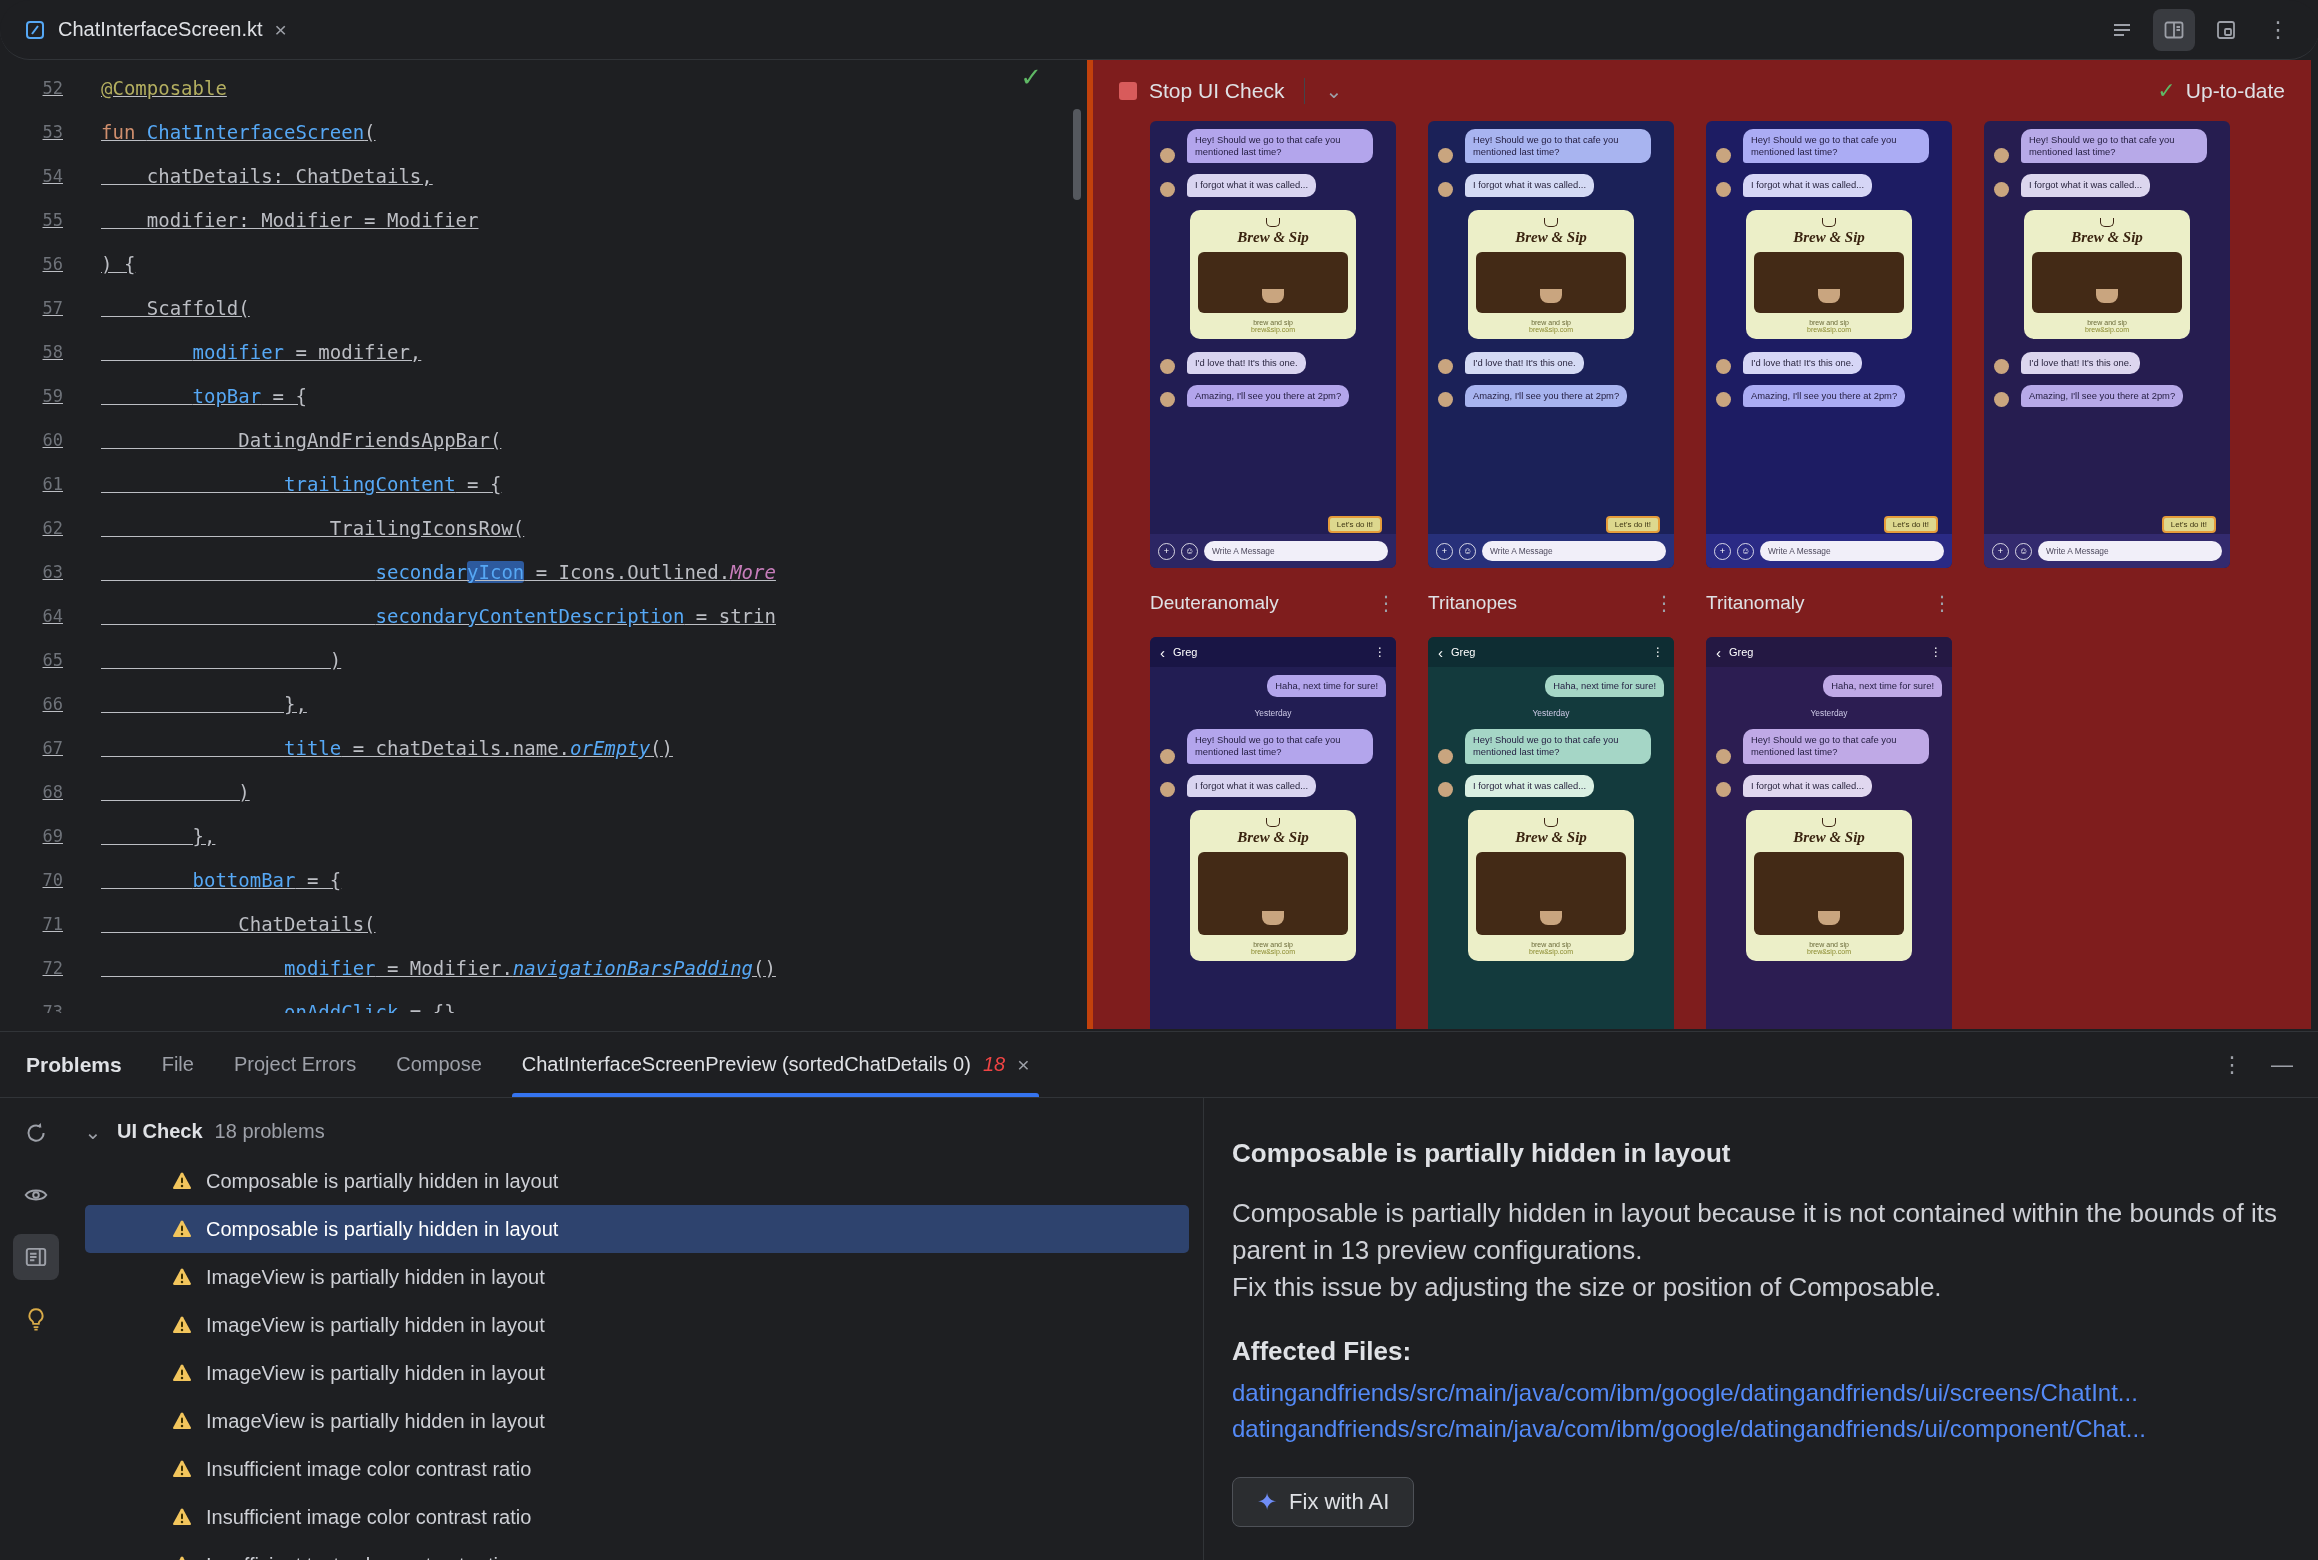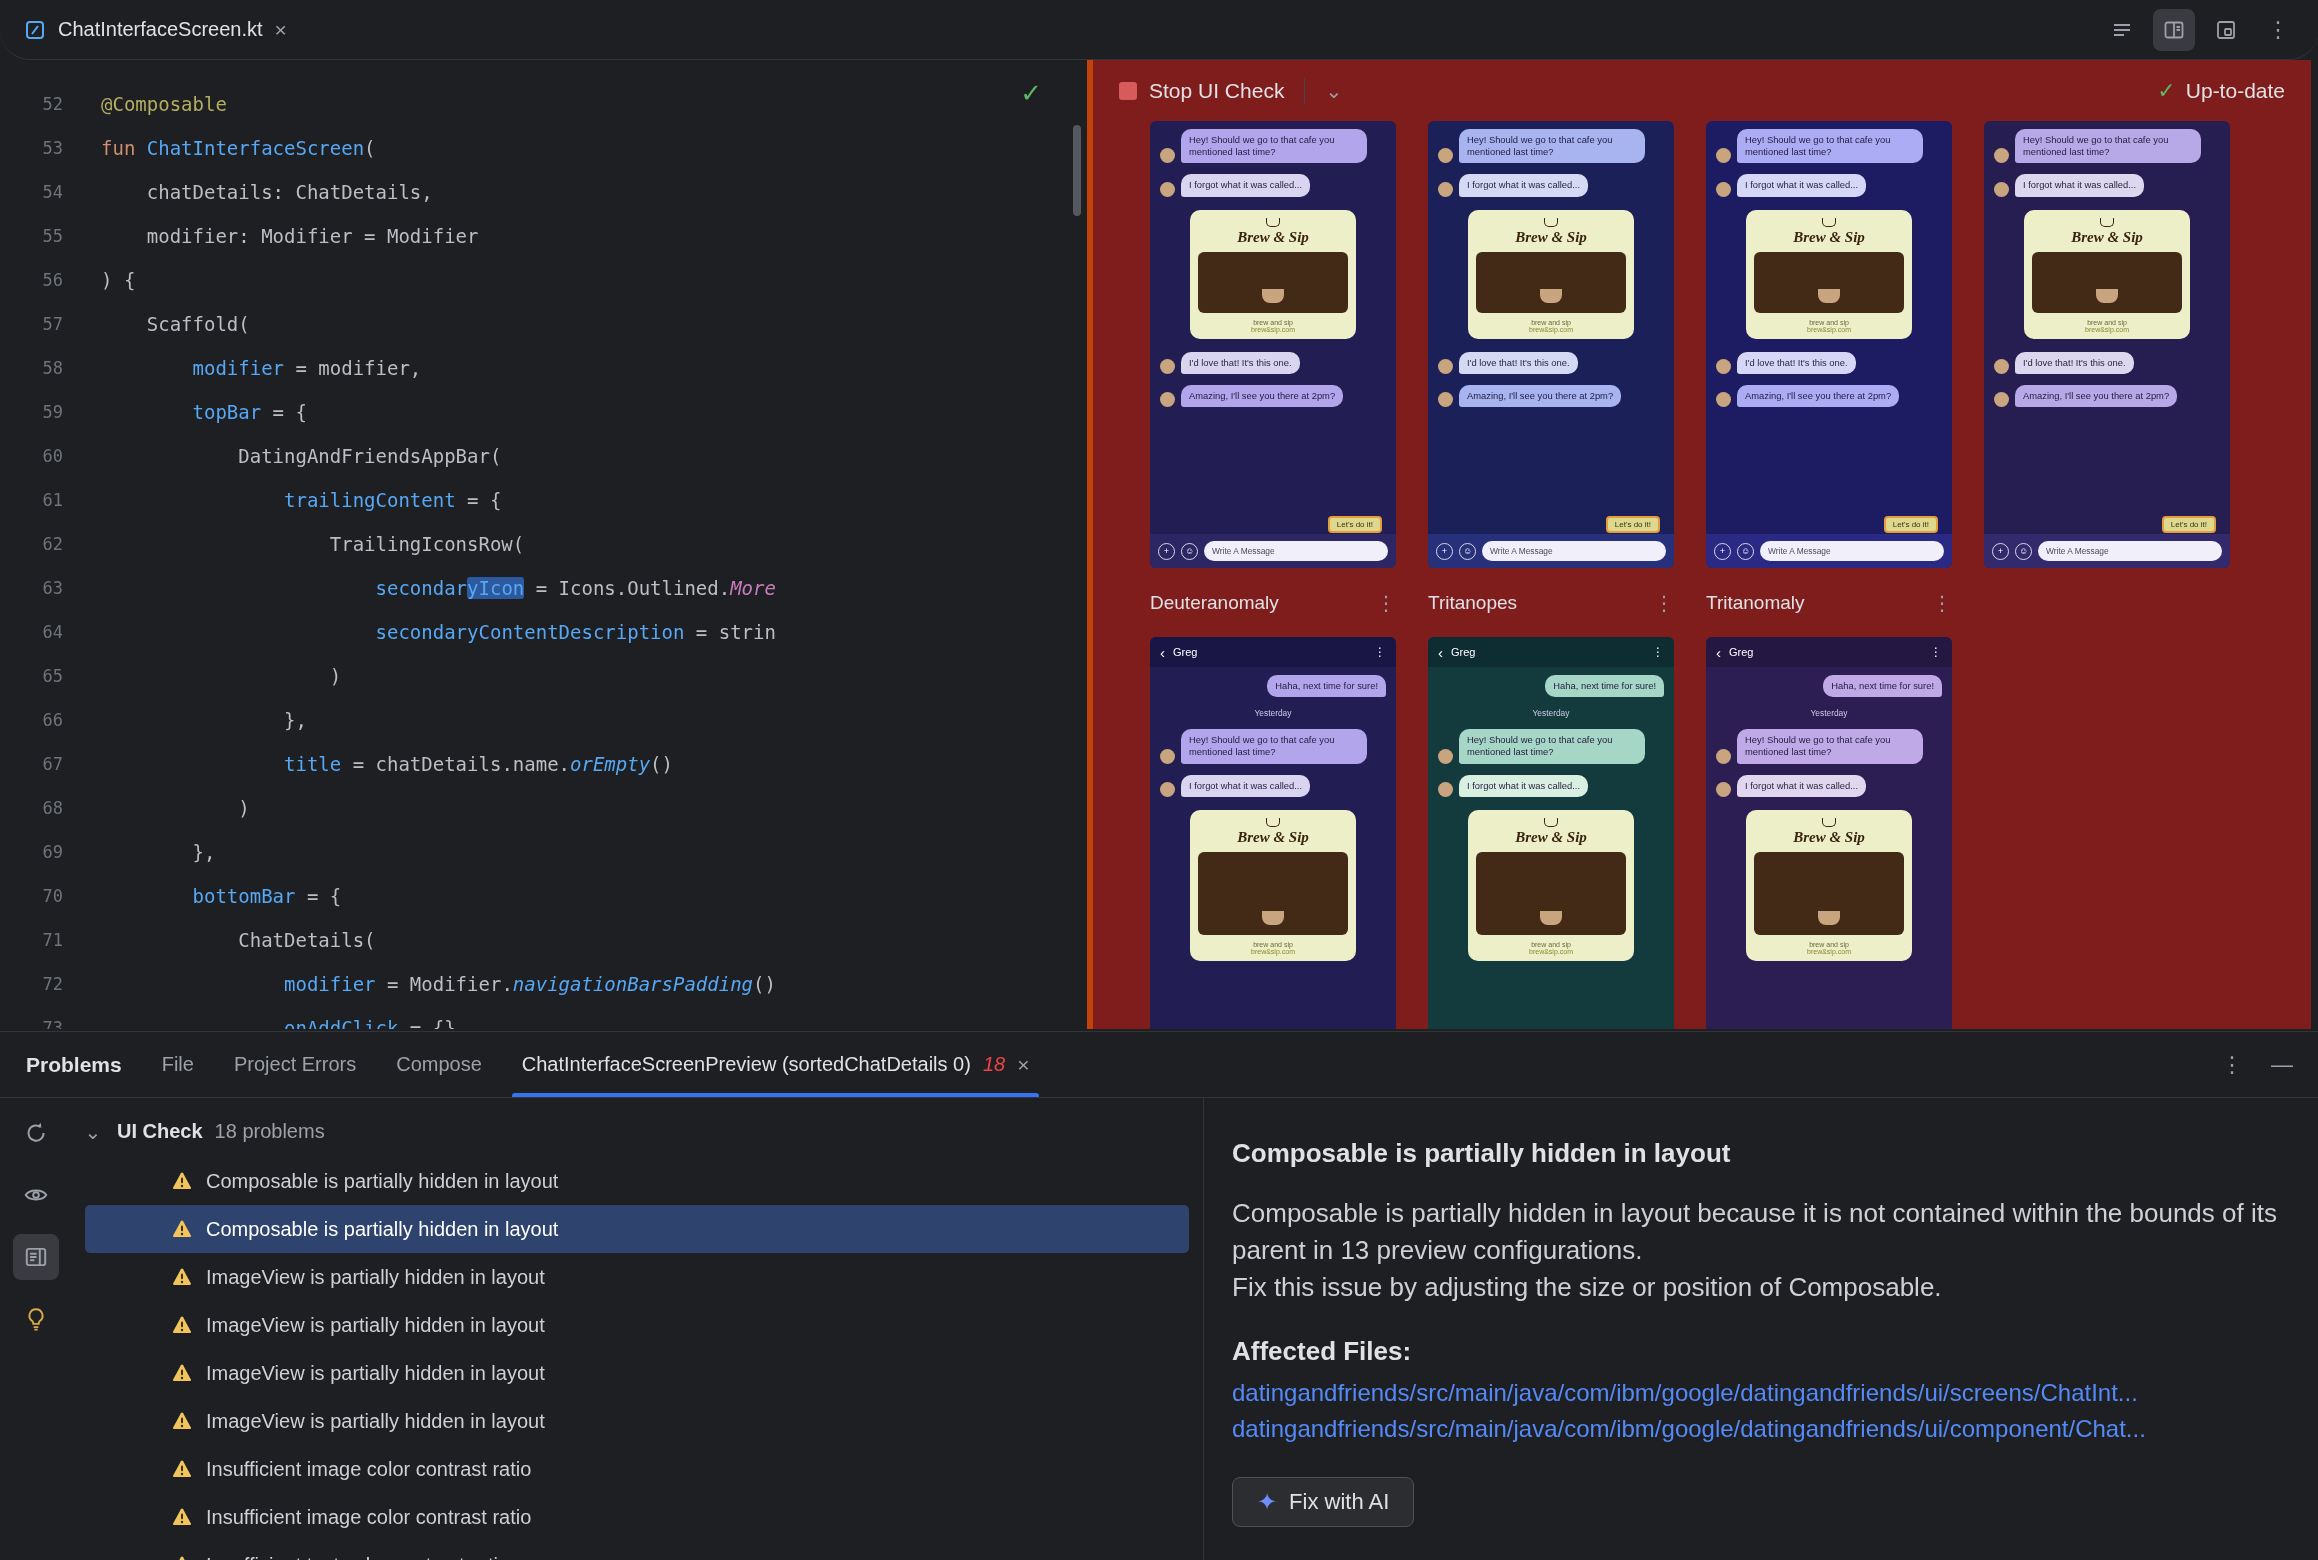--- a/index.html
+++ b/index.html
@@ -12,21 +12,21 @@
   .ed-tab{display:flex;align-items:center;gap:12px;height:100%;padding:0 22px 0 24px;}
   .ed-tab-title{color:#dfe1e5;font-size:20px;}
   .tab-close{color:#9da0a8;font-size:21px;cursor:pointer;}
   .topbar-right{margin-left:auto;display:flex;align-items:center;gap:10px;padding-right:20px;}
   .tb-icon{width:42px;height:42px;display:flex;align-items:center;justify-content:center;border-radius:8px;}
   .tb-icon.active{background:#393b40;}
   .tb-icon svg{stroke:#9da0a8;fill:none;stroke-width:1.8;}
   .kebab{color:#9da0a8;font-size:22px;line-height:1;}
 
   
-  #editor{position:absolute;left:0;top:60px;width:1086px;height:969px;overflow:hidden;background:#1e1f22;}
+  #editor{position:absolute;left:0;top:44px;width:1086px;height:969px;overflow:hidden;background:#1e1f22;text-decoration:underline;}
   #preview{position:absolute;left:1087px;top:60px;right:8px;height:969px;border-left:6px solid #c2410c;background:#7f1d1d;}
 
   
   #code-lines{padding-top:22px;}
   .code-line{height:44px;line-height:44px;display:flex;white-space:pre;
              font-family:"DejaVu Sans Mono",monospace;font-size:19px;}
   .ln{flex:none;width:63px;text-align:right;padding-right:38px;color:#6f737a;font-size:17px;}
   .lt{white-space:pre;}
   .tok-def{color:#bcbec4;}
   .tok-kw{color:#cf8e6d;}
@@ -59,21 +59,21 @@
   
   .phone{width:246px;height:447px;background:var(--bg);border-radius:6px;overflow:hidden;
          display:flex;flex-direction:column;flex:none;}
   .phone.short{height:416px;}
   .phdr{height:30px;background:var(--hdr);display:flex;align-items:center;gap:8px;
         padding:0 10px;color:#fff;font-size:11px;flex:none;}
   .phdr .back{font-size:15px;}
   .phdr .pname{flex:1;}
   .phdr .pkebab{font-size:12px;}
   .msgs{flex:1;padding:8px 10px;display:flex;flex-direction:column;gap:11px;overflow:visible;}
-  .mrow{display:flex;gap:6px;align-items:flex-end;}
+  .mrow{display:flex;gap:12px;align-items:flex-end;}
   .mrow.right{justify-content:flex-end;}
   .avatar{width:15px;height:15px;border-radius:50%;background:#c9a57f;flex:none;}
   .bub{max-width:170px;padding:5px 8px;border-radius:10px;border-bottom-left-radius:3px;
        font-size:9.4px;line-height:1.3;}
   .bub.in{background:var(--in);color:#221c3f;}
   .bub.lt{background:var(--light);color:#2a2640;}
   .mrow.right .bub{border-radius:10px;border-bottom-right-radius:3px;}
   .day{text-align:center;font-size:8.4px;color:#cfcbe8;}
   .card{width:150px;margin:2px auto;background:#ecefc8;border-radius:10px;padding:8px 8px 6px;
         text-align:center;flex:none;}

